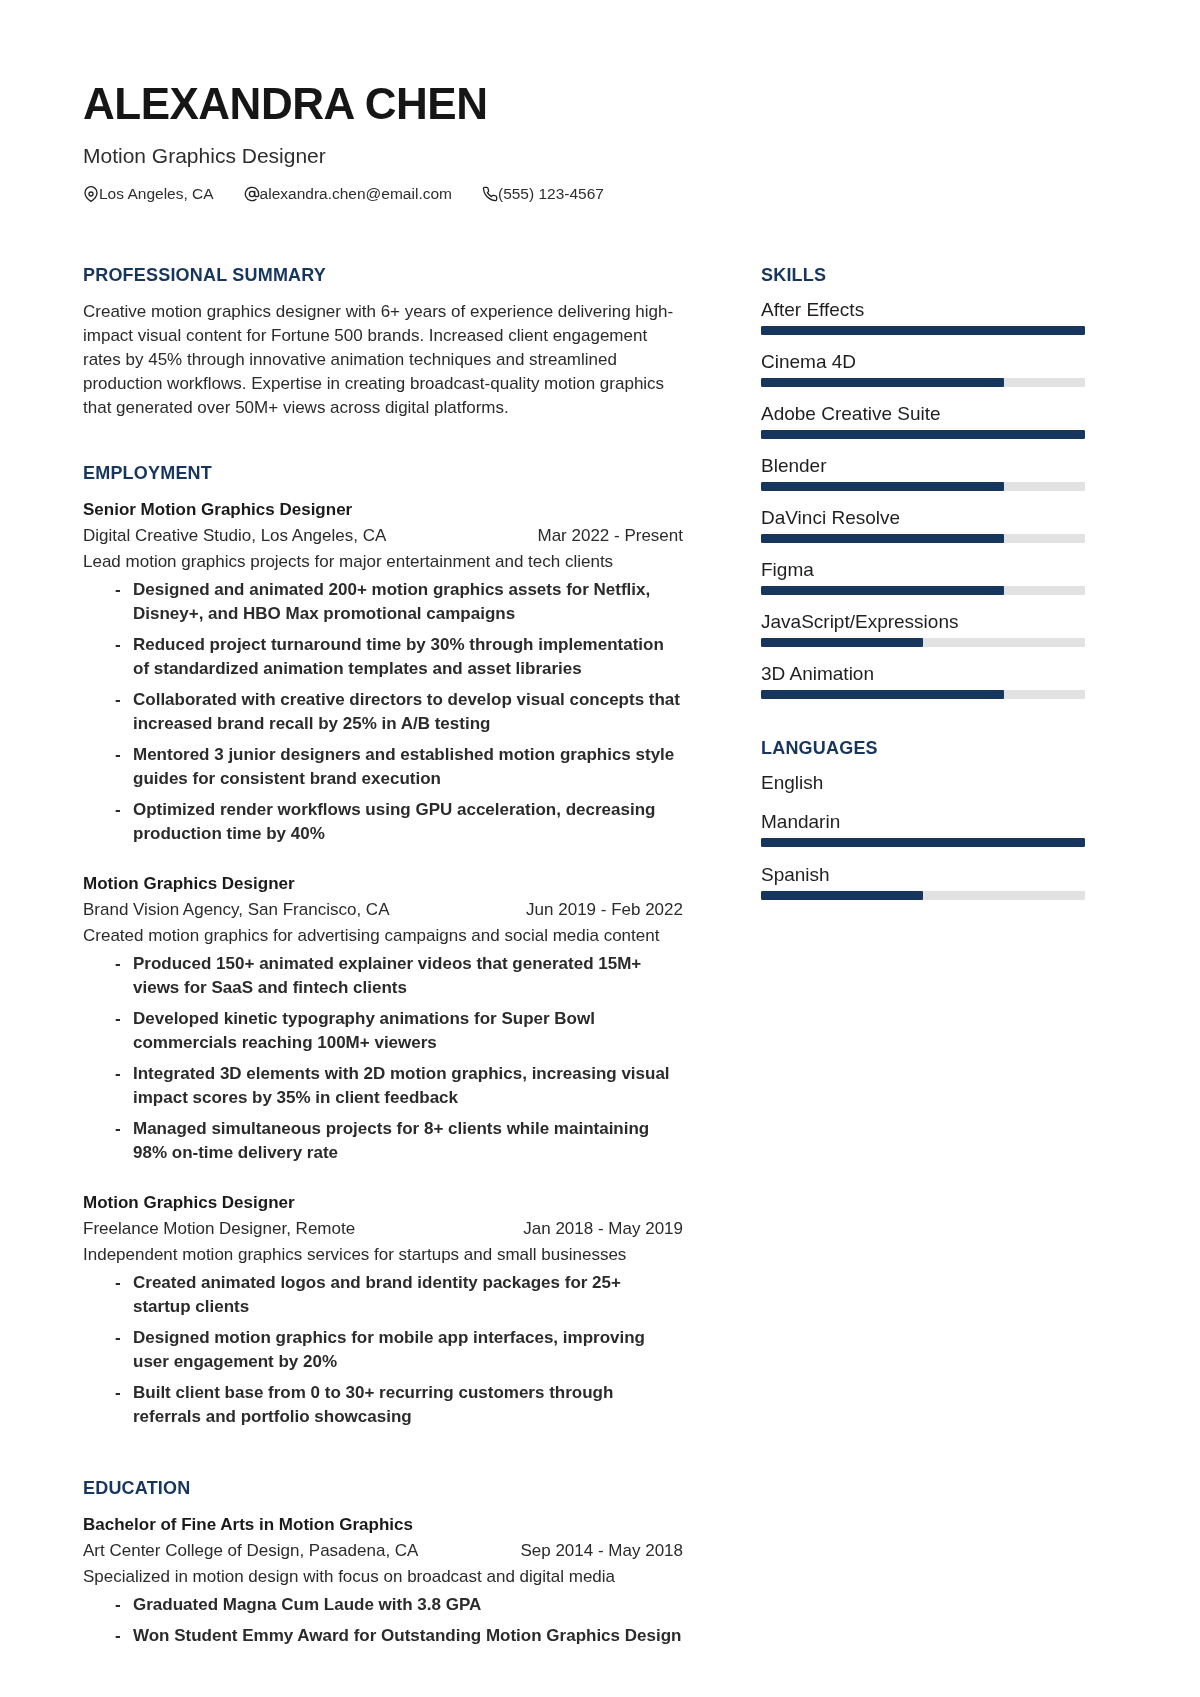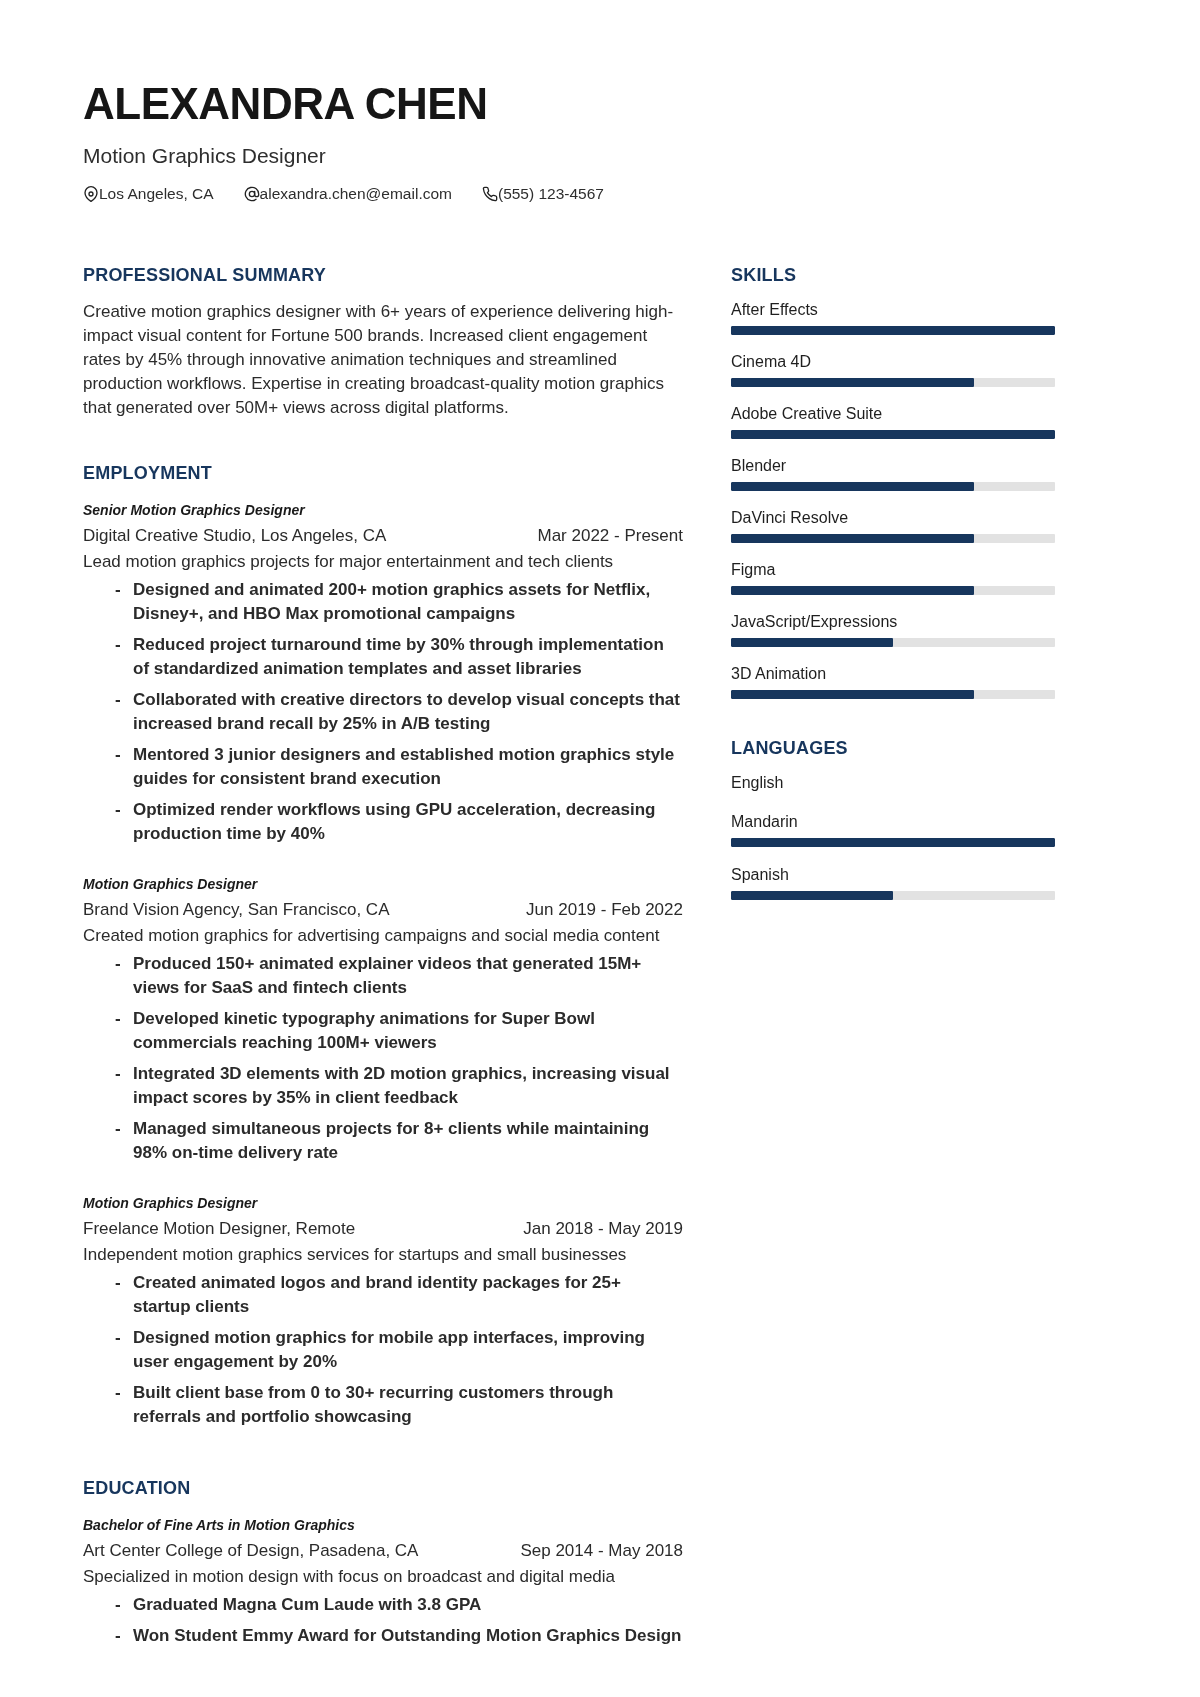--- a/index.html
+++ b/index.html
@@ -35,21 +35,21 @@
     align-items: center;
     gap: 30px;
     font-size: 15.5px;
     color: #2e2e2e;
     line-height: 20px;
   }
   .contact-item { display: flex; align-items: center; }
   .contact-item svg { display: block; stroke: #222; }
 
   
-  .columns { display: flex; gap: 48px; margin-top: 60px; }
+  .columns { display: flex; gap: 78px; margin-top: 60px; }
   .main-col { width: 600px; flex: 0 0 600px; }
   .side-col { width: 324px; flex: 0 0 324px; }
 
   h2.section-heading {
     font-size: 18px;
     font-weight: 700;
     letter-spacing: 0.2px;
     color: #17365d;
     line-height: 22px;
     margin-bottom: 14px;
@@ -57,25 +57,24 @@
 
   
   .summary-text { font-size: 17px; line-height: 24px; color: #2b2b2b; }
 
   .employment-section { margin-top: 42px; }
   .education-section { margin-top: 48px; }
 
   .job { margin-bottom: 26px; }
   .job:last-child { margin-bottom: 0; }
   .job-title {
-    font-size: 14px;
+    font-size: 17px;
     font-weight: 700;
     color: #1a1a1a;
     line-height: 24px;
-    font-style: italic;
   }
   .job-meta {
     display: flex;
     justify-content: space-between;
     align-items: baseline;
     font-size: 17px;
     line-height: 24px;
     margin-top: 2px;
     color: #2b2b2b;
   }
@@ -89,21 +88,21 @@
     font-size: 17px;
     line-height: 24px;
     margin-bottom: 7px;
     color: #2b2b2b;
   }
   ul.bullets li::before { content: "-"; position: absolute; left: 0; top: 0; }
 
   
   .skill { margin-bottom: 17px; }
   .skill-label {
-    font-size: 16px;
+    font-size: 19px;
     line-height: 20px;
     color: #1f1f1f;
     margin-bottom: 6px;
   }
   .bar-track {
     width: 100%;
     height: 9px;
     background: #e2e2e2;
     border-radius: 1px;
     overflow: hidden;

